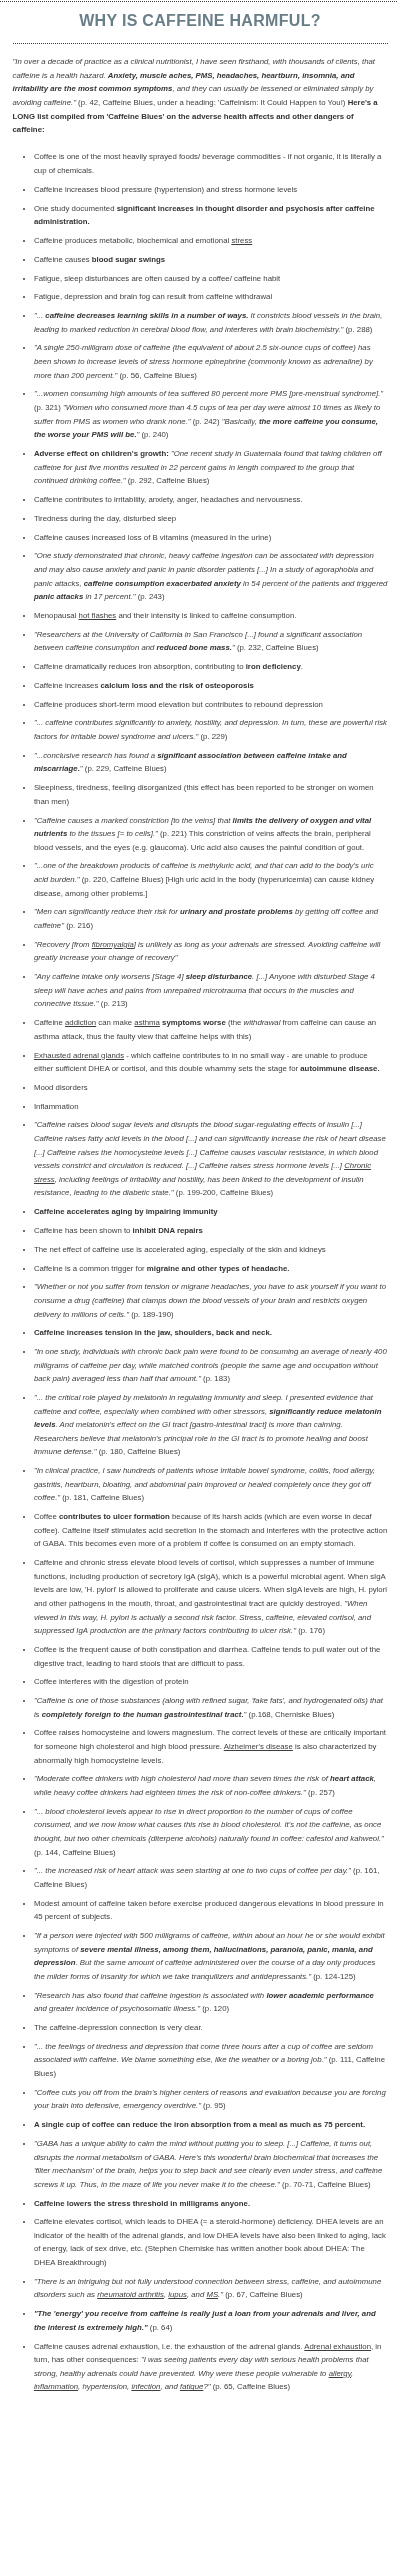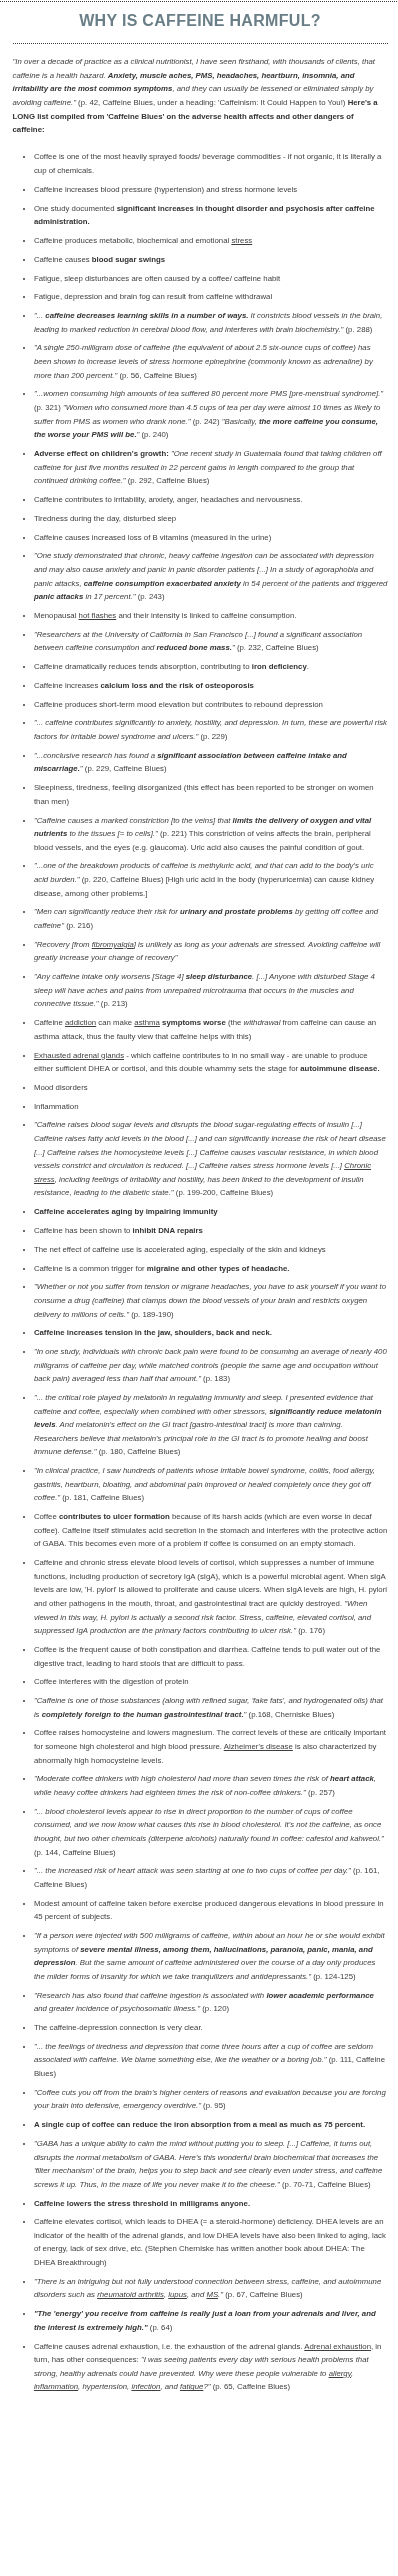--- a/index.html
+++ b/index.html
@@ -76,21 +76,21 @@
       <li><span class="seg it">"... </span><span class="seg it bd">caffeine decreases learning skills in a number of ways.</span><span class="seg it"> It constricts blood vessels in the brain, leading to marked reduction in cerebral blood flow, and interferes with brain biochemistry."</span><span class="seg"> (p. 288)</span></li>
       <li><span class="seg it">"A single 250-milligram dose of caffeine (the equivalent of about 2.5 six-ounce cups of coffee) has been shown to increase levels of stress hormone epinephrine (commonly known as adrenaline) by more than 200 percent."</span><span class="seg"> (p. 56, Caffeine Blues)</span></li>
       <li><span class="seg it">"...women consuming high amounts of tea suffered 80 percent more PMS [pre-menstrual syndrome]."</span><span class="seg"> (p. 321) </span><span class="seg it">"Women who consumed more than 4.5 cups of tea per day were almost 10 times as likely to suffer from PMS as women who drank none."</span><span class="seg"> (p. 242) </span><span class="seg it">"Basically, </span><span class="seg it bd">the more caffeine you consume, the worse your PMS will be.</span><span class="seg it">"</span><span class="seg"> (p. 240)</span></li>
       <li><span class="seg bd">Adverse effect on children's growth: </span><span class="seg it">"One recent study in Guatemala found that taking children off caffeine for just five months resulted in 22 percent gains in length compared to the group that continued drinking coffee."</span><span class="seg"> (p. 292, Caffeine Blues)</span></li>
       <li><span class="seg">Caffeine contributes to irritability, anxiety, anger, headaches and nervousness.</span></li>
       <li><span class="seg">Tiredness during the day, disturbed sleep</span></li>
       <li><span class="seg">Caffeine causes increased loss of B vitamins (measured in the urine)</span></li>
       <li><span class="seg it">"One study demonstrated that chronic, heavy caffeine ingestion can be associated with depression and may also cause anxiety and panic in panic disorder patients [...] In a study of agoraphobia and panic attacks, </span><span class="seg it bd">caffeine consumption exacerbated anxiety</span><span class="seg it"> in 54 percent of the patients and triggered </span><span class="seg it bd">panic attacks</span><span class="seg it"> in 17 percent."</span><span class="seg"> (p. 243)</span></li>
       <li><span class="seg">Menopausal </span><a href="#" class="seg ln">hot flashes</a><span class="seg"> and their intensity is linked to caffeine consumption.</span></li>
       <li><span class="seg it">"Researchers at the University of California in San Francisco [...] found a significant association between caffeine consumption and </span><span class="seg it bd">reduced bone mass.</span><span class="seg it">"</span><span class="seg"> (p. 232, Caffeine Blues)</span></li>
-      <li><span class="seg">Caffeine dramatically reduces tends absorption, contributing to </span><span class="seg bd">iron deficiency</span><span class="seg">.</span></li>
+      <li><span class="seg">Caffeine dramatically reduces iron absorption, contributing to </span><span class="seg bd">iron deficiency</span><span class="seg">.</span></li>
       <li><span class="seg">Caffeine increases </span><span class="seg bd">calcium loss and the risk of osteoporosis</span></li>
       <li><span class="seg">Caffeine produces short-term mood elevation but contributes to rebound depression</span></li>
       <li><span class="seg it">"... caffeine contributes significantly to anxiety, hostility, and depression. In turn, these are powerful risk factors for irritable bowel syndrome and ulcers."</span><span class="seg"> (p. 229)</span></li>
       <li><span class="seg it">"...conclusive research has found a </span><span class="seg it bd">significant association between caffeine intake and miscarriage.</span><span class="seg it">"</span><span class="seg"> (p. 229, Caffeine Blues)</span></li>
       <li><span class="seg">Sleepiness, tiredness, feeling disorganized (this effect has been reported to be stronger on women than men)</span></li>
       <li><span class="seg it">"Caffeine causes a marked constriction [to the veins] that </span><span class="seg it bd">limits the delivery of oxygen and vital nutrients</span><span class="seg it"> to the tissues [= to cells]."</span><span class="seg"> (p. 221) This constriction of veins affects the brain, peripheral blood vessels, and the eyes (e.g. glaucoma). Uric acid also causes the painful condition of gout.</span></li>
       <li><span class="seg it">"...one of the breakdown products of caffeine is methyluric acid, and that can add to the body's uric acid burden."</span><span class="seg"> (p. 220, Caffeine Blues) [High uric acid in the body (hyperuricemia) can cause kidney disease, among other problems.]</span></li>
       <li><span class="seg it">"Men can significantly reduce their risk for </span><span class="seg it bd">urinary and prostate problems</span><span class="seg it"> by getting off coffee and caffeine"</span><span class="seg"> (p. 216)</span></li>
       <li><span class="seg it">"Recovery [from </span><a href="#" class="seg it ln">fibromyalgia</a><span class="seg it">] is unlikely as long as your adrenals are stressed. Avoiding caffeine will greatly increase your change of recovery"</span></li>
       <li><span class="seg it">"Any caffeine intake only worsens [Stage 4] </span><span class="seg it bd">sleep disturbance</span><span class="seg it">. [...] Anyone with disturbed Stage 4 sleep will have aches and pains from unrepaired microtrauma that occurs in the muscles and connective tissue."</span><span class="seg"> (p. 213)</span></li>

